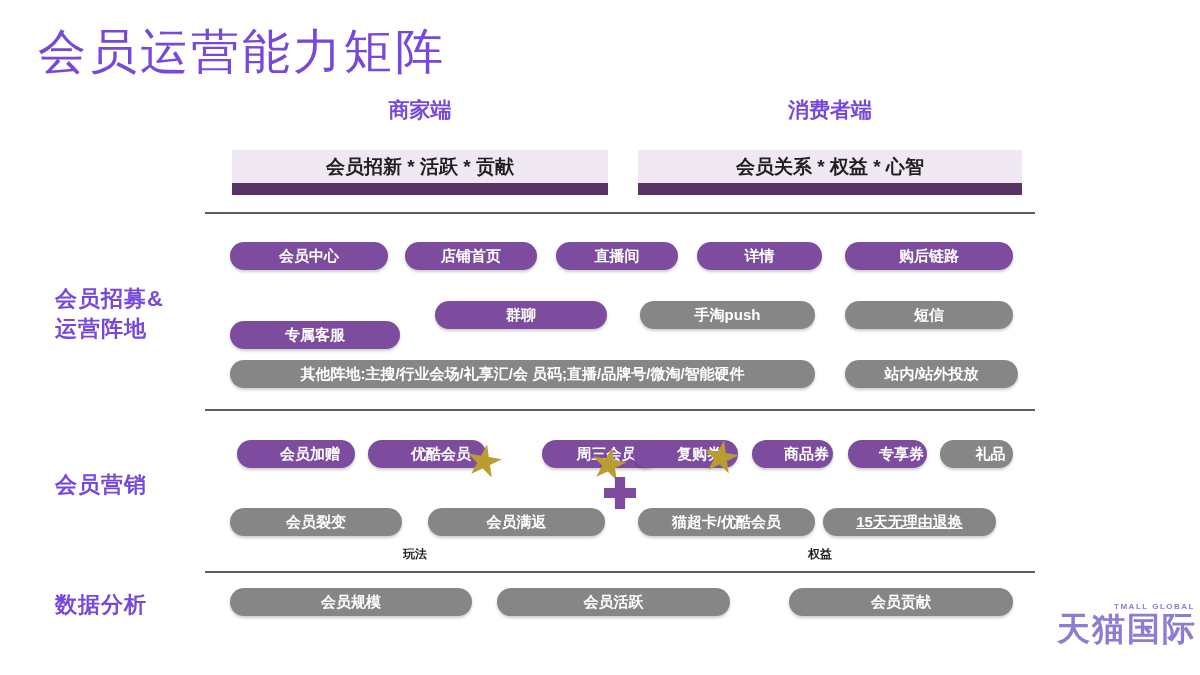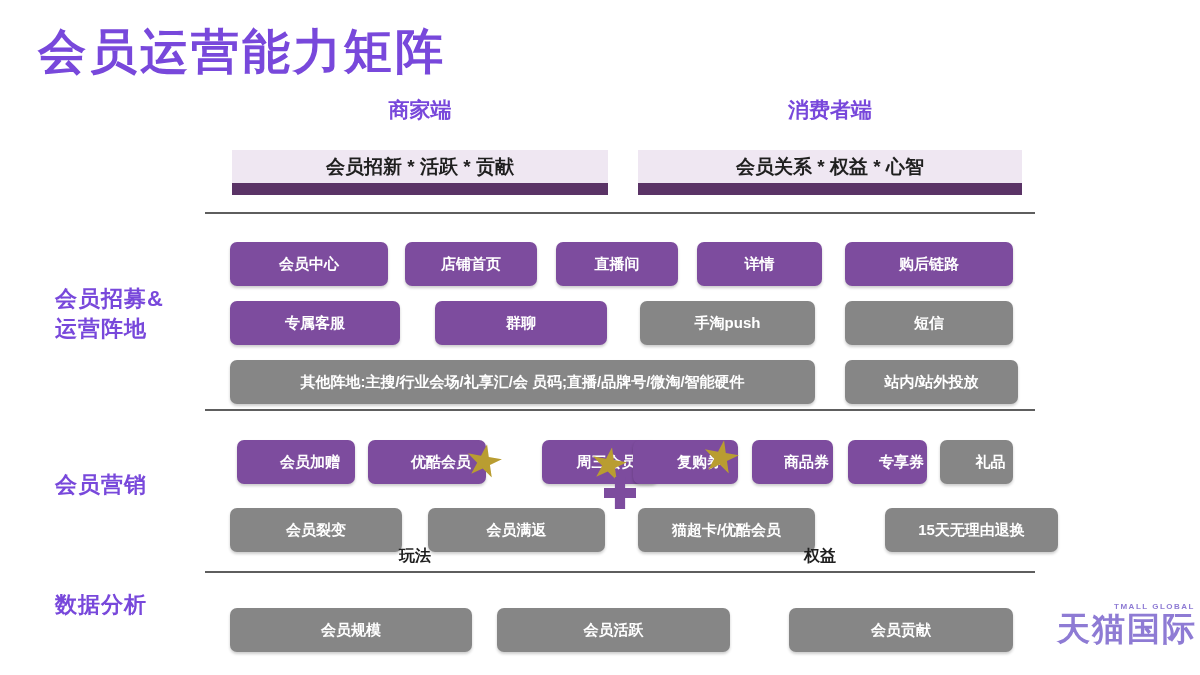--- a/index.html
+++ b/index.html
@@ -17,21 +17,21 @@
   html,body{width:1200px;height:675px;}
   body{
     font-family:"Liberation Sans","DejaVu Sans",sans-serif;
     background:#ffffff;
     overflow:hidden;
   }
   .stage{position:relative;width:1200px;height:675px;background:#fff;}
 
   .page-title{
     position:absolute;left:38px;top:20px;
-    font-size:48px;font-weight:700;letter-spacing:3px;
+    font-size:48px;font-weight:400;letter-spacing:3px;
     color:var(--title-purple);
   }
 
   .col-header{
     position:absolute;top:96px;text-align:center;
     font-size:21px;font-weight:bold;color:var(--title-purple);
   }
   .col-header.merchant{left:232px;width:376px;}
   .col-header.consumer{left:638px;width:384px;}
 
@@ -60,39 +60,39 @@
   .section-label{
     position:absolute;left:55px;
     font-size:22px;font-weight:900;color:var(--title-purple);
     line-height:1.35;letter-spacing:1px;
   }
   .section-label.recruit{top:284px;}
   .section-label.marketing{top:470px;}
   .section-label.analytics{top:590px;}
 
   .btn{
-    position:absolute;height:44px;border-radius:7px;
+    position:absolute;height:28px;border-radius:17px;
     display:flex;align-items:center;justify-content:center;
     color:#fff;font-size:15px;font-weight:bold;
     box-shadow:0 2px 3px rgba(0,0,0,.2);
     white-space:nowrap;
   }
   .btn.purple{background:var(--btn-purple);}
   .btn.gray{background:var(--btn-gray);}
 
   
   .r1{top:242px;}
   .b-member-center{left:230px;width:158px;}
   .b-shop-home{left:405px;width:132px;}
   .b-live-room{left:556px;width:122px;}
   .b-detail{left:697px;width:125px;}
   .b-post-purchase{left:845px;width:168px;}
   
   .r2{top:301px;}
-  .b-exclusive-cs{left:230px;width:170px;}
+  .b-exclusive-cs{left:230px;width:170px;margin-top:20px;}
   .b-group-chat{left:435px;width:172px;}
   .b-shoutao-push{left:640px;width:175px;}
   .b-sms{left:845px;width:168px;}
   
   .r3{top:360px;}
   .b-other-venues{left:230px;width:585px;font-size:15px;}
   .b-onsite-offsite{left:845px;width:173px;}
   
   .r4{top:440px;padding-left:28px;}
   .b-member-gift{left:237px;width:118px;}
@@ -100,23 +100,23 @@
   .b-wed-member-day{left:498px;width:116px;margin-left:44px;}
   .b-repurchase-coupon{left:633px;width:105px;text-align:center;}
   .b-product-coupon{left:752px;width:81px;}
   .b-exclusive-coupon{left:848px;width:79px;}
   .b-present{left:940px;width:73px;}
   
   .r5{top:508px;}
   .b-member-fission{left:230px;width:172px;}
   .b-member-rebate{left:428px;width:177px;}
   .b-maochao-youku{left:638px;width:177px;}
-  .b-return-15d{left:885px;width:173px;}
-  
-  .r6{top:608px;}
+  .b-return-15d{left:823px;width:173px;text-decoration:underline;}
+  
+  .r6{top:588px;}
   .b-member-scale{left:230px;width:242px;}
   .b-member-active{left:497px;width:233px;}
   .b-member-contrib{left:789px;width:224px;}
 
   .star{
     position:absolute;width:36px;height:35px;
     background:var(--star-gold);
     clip-path:polygon(50% 0%,61% 35%,98% 35%,68% 57%,79% 91%,50% 70%,21% 91%,32% 57%,2% 35%,39% 35%);
     transform:rotate(10deg);
   }
@@ -125,21 +125,21 @@
   .star.s3{left:703px;top:440px;}
 
   .plus-icon{
     position:absolute;left:604px;top:477px;width:32px;height:32px;
     background:var(--btn-purple);
     clip-path:polygon(34% 0,66% 0,66% 34%,100% 34%,100% 66%,66% 66%,66% 100%,34% 100%,34% 66%,0 66%,0 34%,34% 34%);
   }
 
   .annotation{
     position:absolute;top:546px;width:70px;text-align:center;
-    font-size:16px;font-weight:bold;color:var(--text-dark);
+    font-size:12px;font-weight:bold;color:var(--text-dark);
   }
   .annotation.play{left:380px;}
   .annotation.benefit{left:785px;}
 
   .logo{
     position:absolute;left:1040px;top:602px;width:157px;text-align:right;
     color:var(--logo-purple);
   }
   .logo .logo-small{
     display:block;font-size:8px;font-weight:bold;letter-spacing:1.5px;

